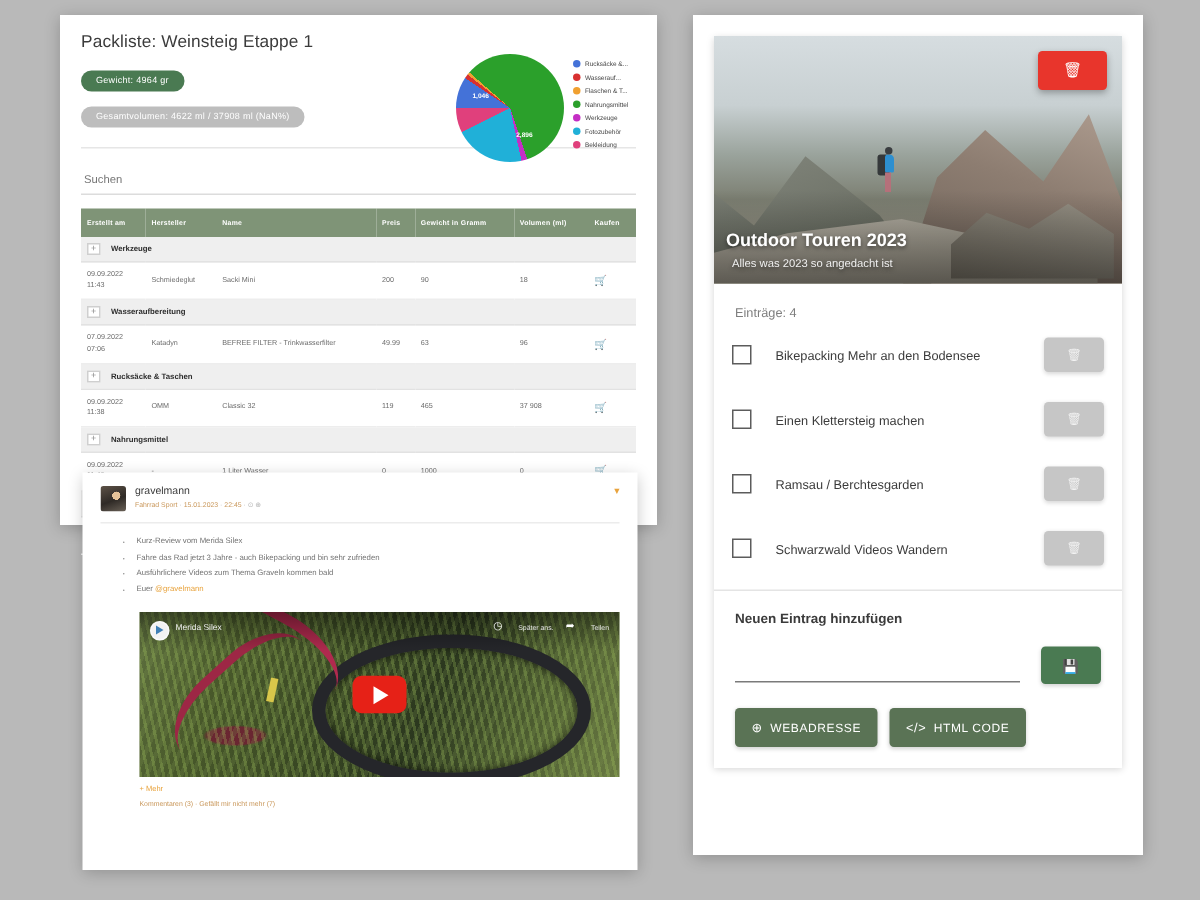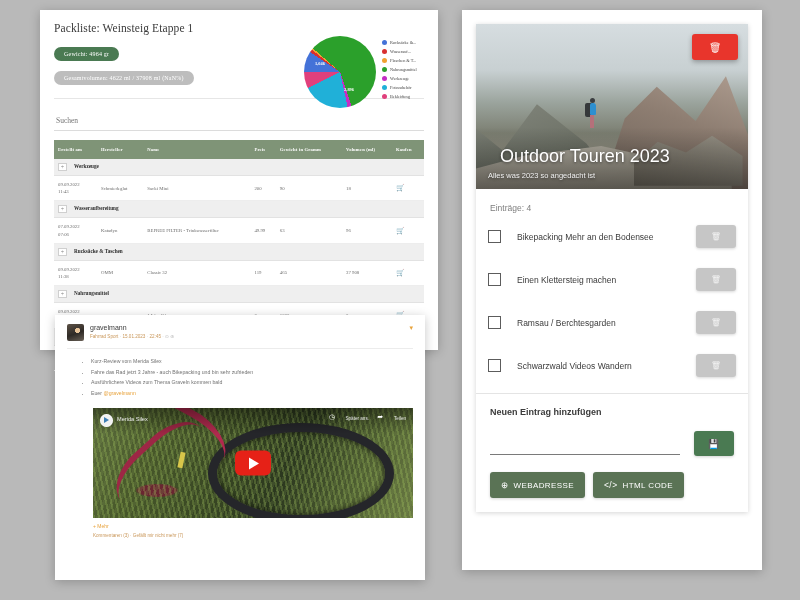--- a/index.html
+++ b/index.html
@@ -14,21 +14,21 @@
   .stage { position:absolute; inset:0; }
 
   
   .panel {
     position:absolute;
     background:#ffffff;
     box-shadow:0 2px 10px rgba(0,0,0,0.22);
   }
 
   
-  #packliste { left:40px; top:10px; width:398px; height:340px; padding:0;font-family:Liberation Serif, serif; }
+  #packliste { left:40px; top:10px; width:398px; height:340px; padding:0; }
   .pl-title {
     font-size:11.5px; color:#3b3b3b; font-weight:400;
     padding:12px 0 0 14px; letter-spacing:.1px;
   }
   .pl-badges { padding:8px 0 0 14px; }
   .badge {
     display:inline-block; border-radius:11px; font-size:6px;
     padding:4px 10px; color:#fff; margin-bottom:5px; white-space:nowrap;
     letter-spacing:.2px;
   }
@@ -187,21 +187,21 @@
   .hiker { position:absolute; left:40%; top:44%; width:12px; height:34px; }
   .hiker-pack { position:absolute; left:0; top:6px; width:8px; height:14px; background:#35383a; border-radius:2px; }
   .hiker-jac { position:absolute; left:5px; top:6px; width:6px; height:12px; background:#2d8fd0; border-radius:2px 3px 1px 1px; }
   .hiker-head { position:absolute; left:5px; top:1px; width:5px; height:5px; border-radius:50%; background:#3a3d40; }
   .hiker-leg { position:absolute; left:5px; top:18px; width:4px; height:13px; background:#b5707a; }
   .hero-fade {
     position:absolute; left:0; right:0; bottom:0; height:62px;
     background:linear-gradient(180deg, rgba(0,0,0,0), rgba(0,0,0,.40));
   }
   .hero-title {
-    position:absolute; left:24px; bottom:22px; font-size:18px; color:#fff; font-weight:400;
+    position:absolute; left:8px; bottom:22px; font-size:12px; color:#fff; font-weight:700;
     text-shadow:0 1px 3px rgba(0,0,0,.5);
   }
   .hero-sub {
     position:absolute; left:12px; bottom:9px; font-size:7.5px; color:#f0f0f0;
     text-shadow:0 1px 3px rgba(0,0,0,.5);
   }
   .hero-del {
     position:absolute; right:10px; top:10px; width:46px; height:26px; border-radius:3px;
     background:#e8352c; border:none; color:#fff; font-size:10px; cursor:pointer;
     box-shadow:0 2px 5px rgba(0,0,0,.3);

